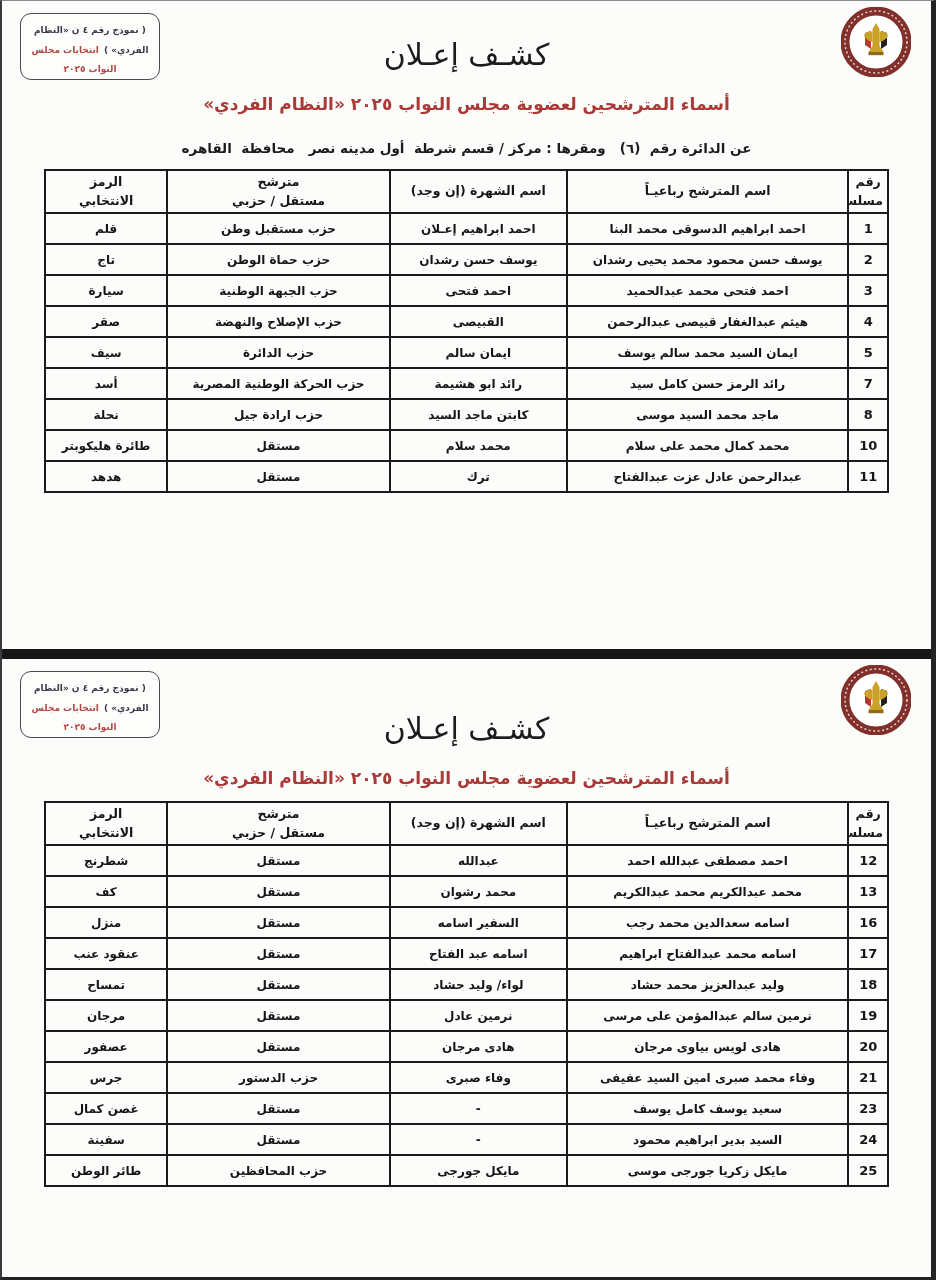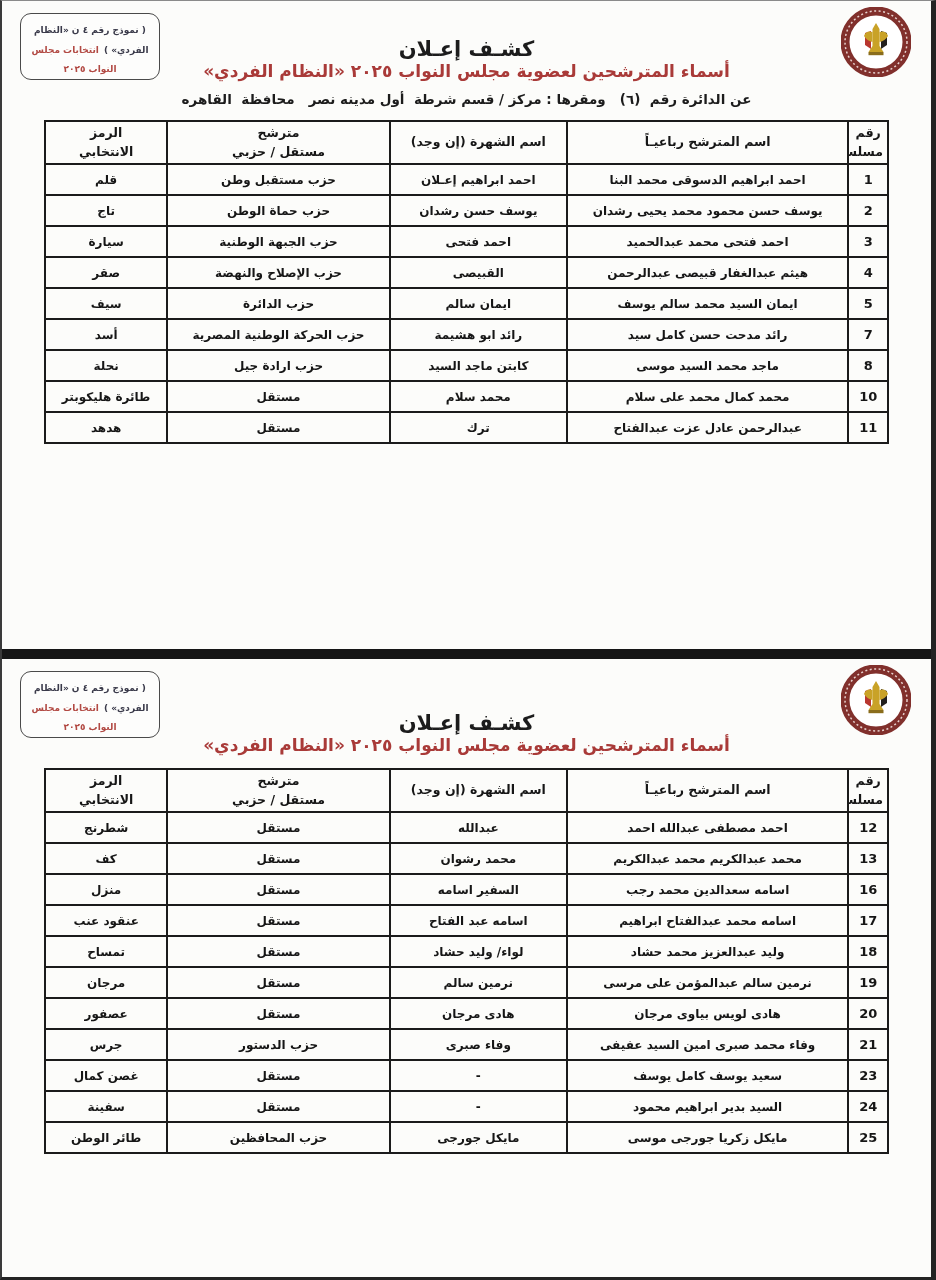--- a/index.html
+++ b/index.html
@@ -45,40 +45,40 @@
 
   
   .emblem {
     position: absolute;
     right: 20px; top: 6px;
     width: 70px; height: 70px;
   }
 
   .doc-title {
     text-align: center;
-    font-size: 21px;
-    font-weight: bold;
+    font-size: 30px;
+    font-weight: normal;
     color: #1c1c1c;
     letter-spacing: 0.5px;
   }
   .page-1 .doc-title { padding-top: 36px; }
   .page-2 .doc-title { padding-top: 52px; }
   .doc-subtitle {
     text-align: center;
     font-size: 17px;
     font-weight: bold;
     color: #a93a38;
-    margin-top: 0;
+    margin-top: 22px;
   }
   .district-line {
     text-align: center;
     font-size: 13.5px;
     font-weight: bold;
     color: #1c1c1c;
-    margin-top: 10px;
+    margin-top: 26px;
     white-space: pre-wrap;
   }
 
   table.cand-table {
     width: 845px;
     margin: 13px auto 0;
     border-collapse: collapse;
     table-layout: fixed;
     direction: rtl;
   }
@@ -187,21 +187,21 @@
   </tr>
           <tr>
     <td class="c-serial">5</td>
     <td class="c-name">ايمان السيد محمد سالم يوسف</td>
     <td class="c-shohra">ايمان سالم</td>
     <td class="c-party">حزب الدائرة</td>
     <td class="c-symbol">سيف</td>
   </tr>
           <tr>
     <td class="c-serial">7</td>
-    <td class="c-name">رائد مدحت حسن كامل سيد</td>
+    <td class="c-name">رائد الرمز حسن كامل سيد</td>
     <td class="c-shohra">رائد ابو هشيمة</td>
     <td class="c-party">حزب الحركة الوطنية المصرية</td>
     <td class="c-symbol">أسد</td>
   </tr>
           <tr>
     <td class="c-serial">8</td>
     <td class="c-name">ماجد محمد السيد موسى</td>
     <td class="c-shohra">كابتن ماجد السيد</td>
     <td class="c-party">حزب ارادة جيل</td>
     <td class="c-symbol">نحلة</td>
@@ -307,21 +307,21 @@
           <tr>
     <td class="c-serial">18</td>
     <td class="c-name">وليد عبدالعزيز محمد حشاد</td>
     <td class="c-shohra">لواء/ وليد حشاد</td>
     <td class="c-party">مستقل</td>
     <td class="c-symbol">تمساح</td>
   </tr>
           <tr>
     <td class="c-serial">19</td>
     <td class="c-name">نرمين سالم عبدالمؤمن على مرسى</td>
-    <td class="c-shohra">نرمين سالم</td>
+    <td class="c-shohra">نرمين عادل</td>
     <td class="c-party">مستقل</td>
     <td class="c-symbol">مرجان</td>
   </tr>
           <tr>
     <td class="c-serial">20</td>
     <td class="c-name">هادى لويس بياوى مرجان</td>
     <td class="c-shohra">هادى مرجان</td>
     <td class="c-party">مستقل</td>
     <td class="c-symbol">عصفور</td>
   </tr>

